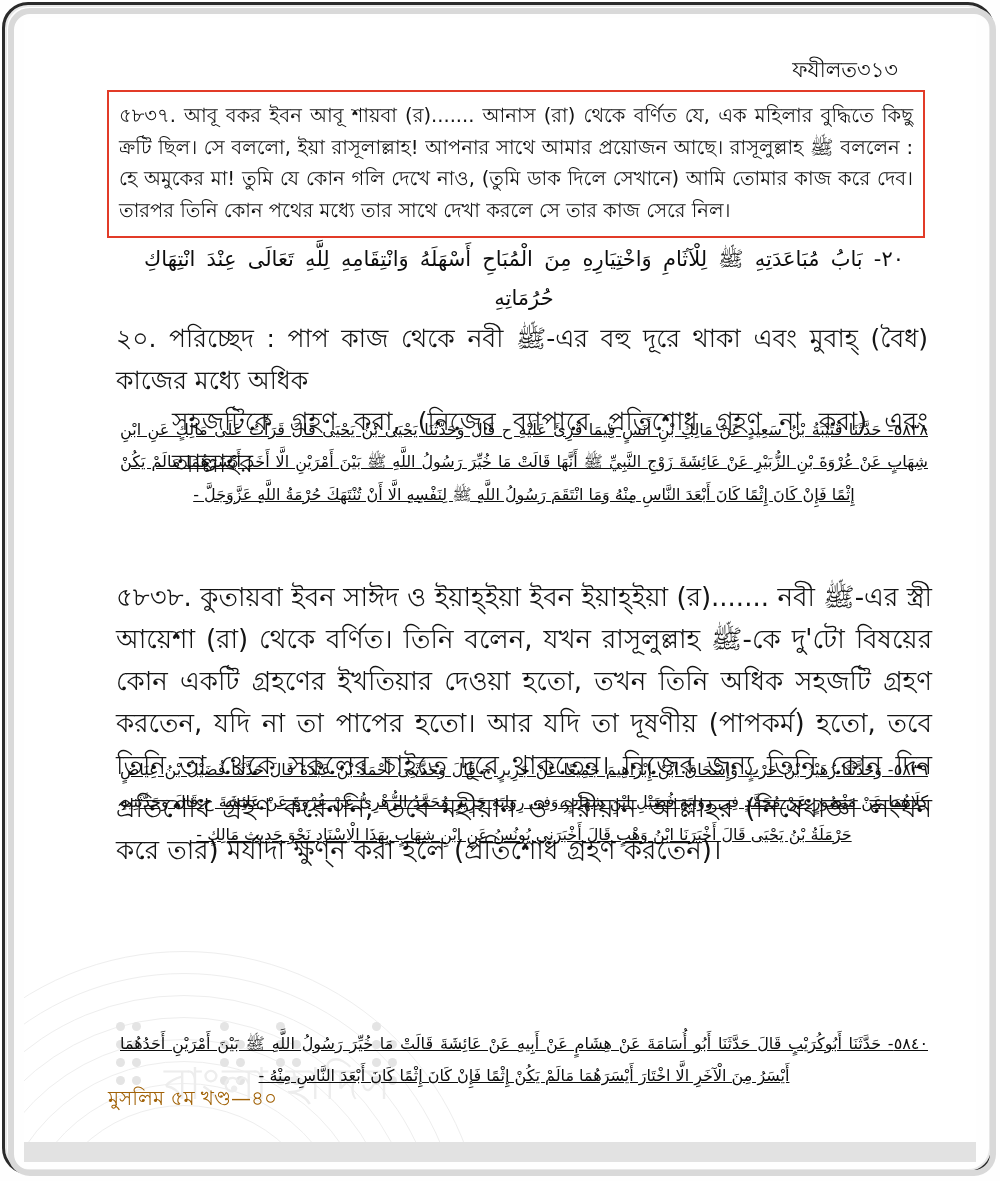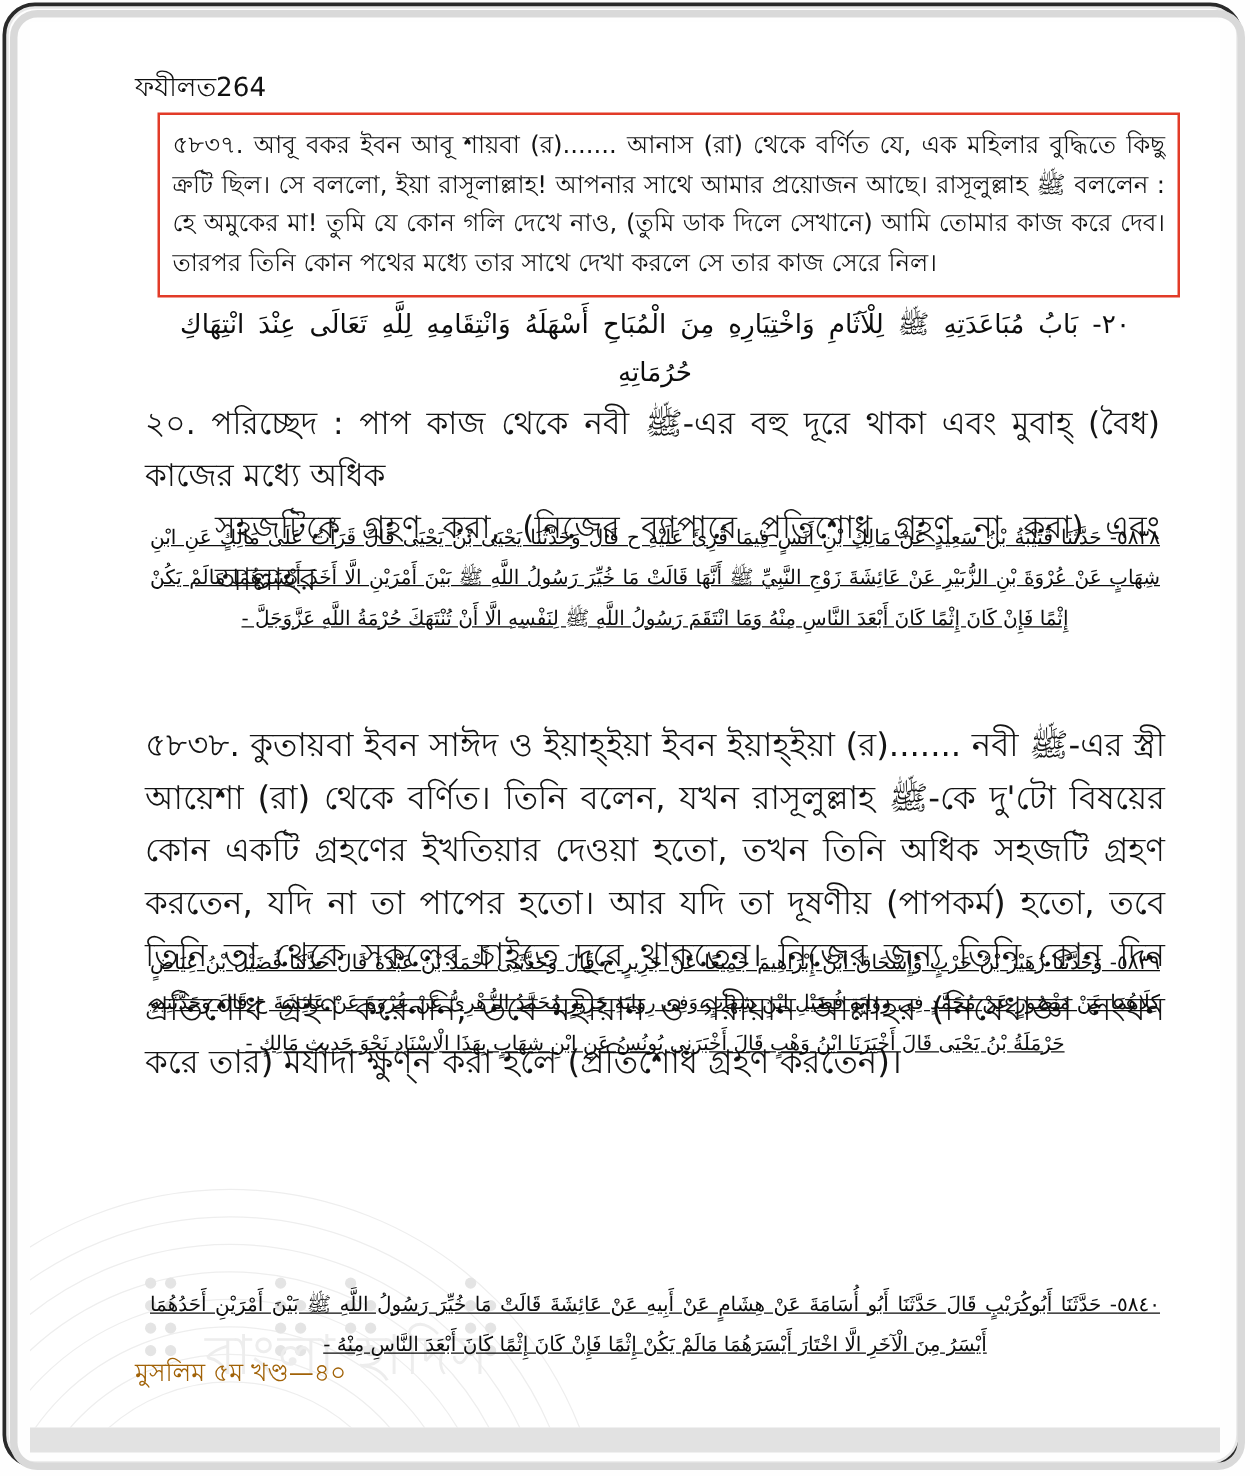--- a/index.html
+++ b/index.html
@@ -118,33 +118,33 @@
     width: 952px;
     height: 1124px;
   }
 
   .running-head {
     position: absolute;
     left: 84px;
     top: 36px;
     width: 790px;
     display: flex;
-    justify-content: flex-start;
+    justify-content: flex-end;
     align-items: baseline;
   }
   .rh-title, .rh-page {
     font-size: 21px;
     color: #111;
     font-family: "DejaVu Sans", "Liberation Sans", sans-serif;
   }
 
   
   .hl-box {
     position: absolute;
-    left: 102px;
+    left: 83px;
     top: 72px;
     width: 818px;
     border: 2px solid #e23b28;
     padding: 8px 10px 10px 10px;
     box-sizing: border-box;
   }
   .bn-para {
     font-size: 19.5px;
     line-height: 1.62;
     color: #141414;
@@ -265,21 +265,21 @@
             <span></span>
           </div>
       </div>
       <div class="wm-text">বাংলা হাদিস</div>
     </div>
 
     <div class="content">
 
       <div class="running-head">
         <span class="rh-title">ফযীলত</span>
-        <span class="rh-page">264</span>
+        <span class="rh-page">৩১৩</span>
       </div>
 
       <div class="hl-box">
         <div class="bn-para">৫৮৩৭. আবূ বকর ইবন আবূ শায়বা (র)....... আনাস (রা) থেকে বর্ণিত যে, এক মহিলার বুদ্ধিতে কিছু ক্রটি ছিল। সে বললো, ইয়া রাসূলাল্লাহ! আপনার সাথে আমার প্রয়োজন আছে। রাসূলুল্লাহ ﷺ বললেন : হে অমুকের মা! তুমি যে কোন গলি দেখে নাও, (তুমি ডাক দিলে সেখানে) আমি তোমার কাজ করে দেব। তারপর তিনি কোন পথের মধ্যে তার সাথে দেখা করলে সে তার কাজ সেরে নিল।</div>
       </div>
 
       <div class="ar-block ar-head" style="left:120px; top:222px; width:760px;">٢٠- بَابُ مُبَاعَدَتِهِ ﷺ لِلْآثَامِ وَاخْتِيَارِهِ مِنَ الْمُبَاحِ أَسْهَلَهُ وَانْتِقَامِهِ لِلَّهِ تَعَالَى عِنْدَ انْتِهَاكِ حُرُمَاتِهِ</div>
 
       <div class="bn-chapter" style="left:92px; top:300px; width:812px;">
         <span>২০. পরিচ্ছেদ : পাপ কাজ থেকে নবী ﷺ-এর বহু দূরে থাকা এবং মুবাহ্ (বৈধ) কাজের মধ্যে অধিক</span>

